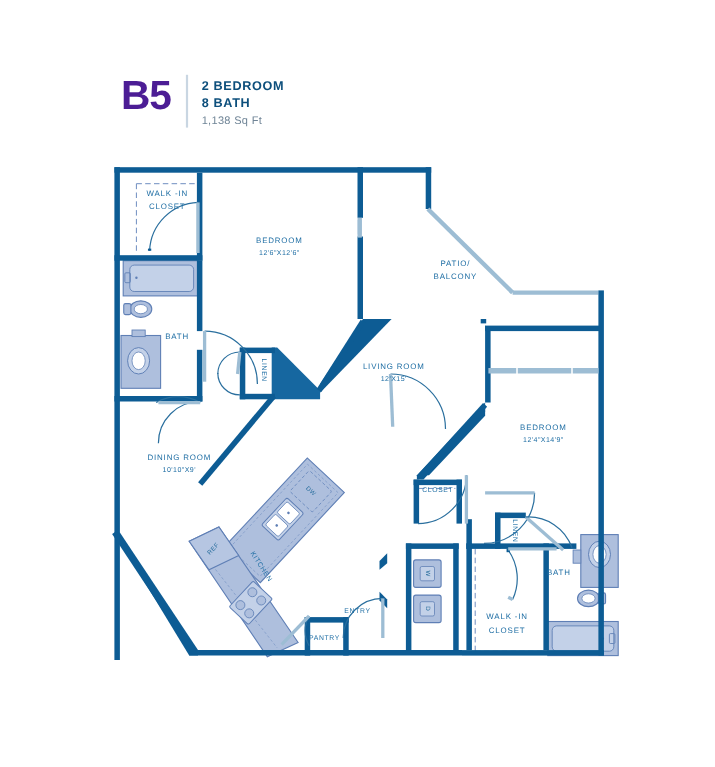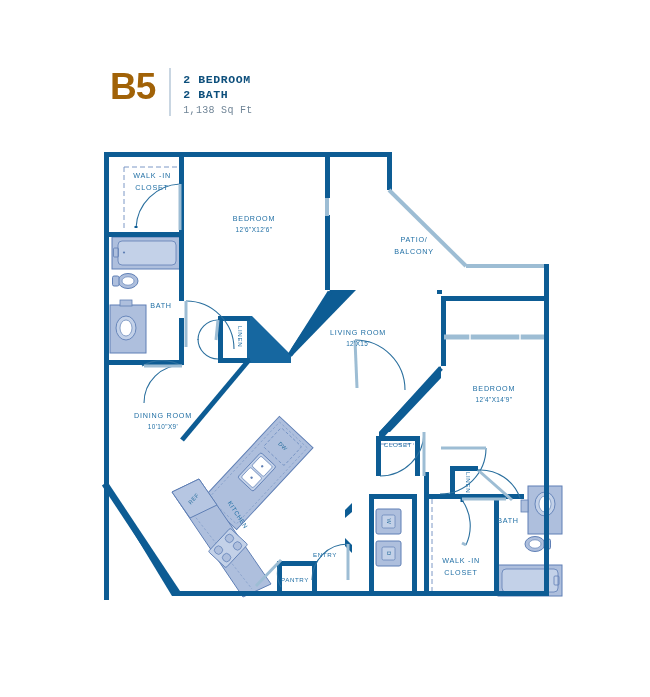--- a/index.html
+++ b/index.html
@@ -1,24 +1,24 @@
 <!DOCTYPE html>
 <html><head>
 <meta charset="utf-8">
 <style>
   html,body{margin:0;padding:0;background:#ffffff;}
   body{width:650px;height:697px;position:relative;overflow:hidden;
        font-family:"Liberation Sans","DejaVu Sans",sans-serif;}
 
   
   #header{position:absolute;left:110px;top:68px;display:flex;align-items:flex-start;}
-  #plan-code{font-size:37px;font-weight:bold;color:#a16207;letter-spacing:-1px;
+  #plan-code{font-size:37px;font-weight:bold;color:#4c1d95;letter-spacing:-1px;
              line-height:1;padding-right:14px;}
   #header-rule{width:2px;align-self:stretch;background:#c9d6e2;margin-right:12px;}
-  #header-text{padding-top:4px;font-family:Liberation Mono, monospace;}
+  #header-text{padding-top:4px;}
   .hdr-line{font-size:11.5px;font-weight:bold;color:#0d4f7c;letter-spacing:.6px;line-height:1.32;}
   #plan-sqft{font-size:10px;font-weight:normal;color:#6f8496;letter-spacing:.3px;margin-top:3px;}
 
   
   #plan{position:absolute;left:0;top:0;width:650px;height:697px;}
   #plan svg{display:block;}
 
   .rl{font-family:"Liberation Sans","DejaVu Sans",sans-serif;
       font-size:7.2px;fill:#1f6ea4;letter-spacing:.75px;font-weight:normal;}
   .rl-dim{font-family:"Liberation Sans","DejaVu Sans",sans-serif;
@@ -29,21 +29,21 @@
       font-size:5.6px;fill:#2a6f9e;letter-spacing:.5px;}
 </style>
 </head>
 <body>
 
 <div id="header">
   <div id="plan-code">B5</div>
   <div id="header-rule"></div>
   <div id="header-text">
     <div class="hdr-line">2 BEDROOM</div>
-    <div class="hdr-line">2 BATH</div>
+    <div class="hdr-line">8 BATH</div>
     <div id="plan-sqft">1,138 Sq Ft</div>
   </div>
 </div>
 
 <div id="plan">
 <svg width="650" height="697" viewBox="0 0 650 697" xmlns="http://www.w3.org/2000/svg">
 
   <defs>
     <g id="toilet-g">
       <ellipse cx="0" cy="0" rx="10" ry="7.5" fill="#aebfdd" stroke="#5f7fb5" stroke-width="1"></ellipse>

